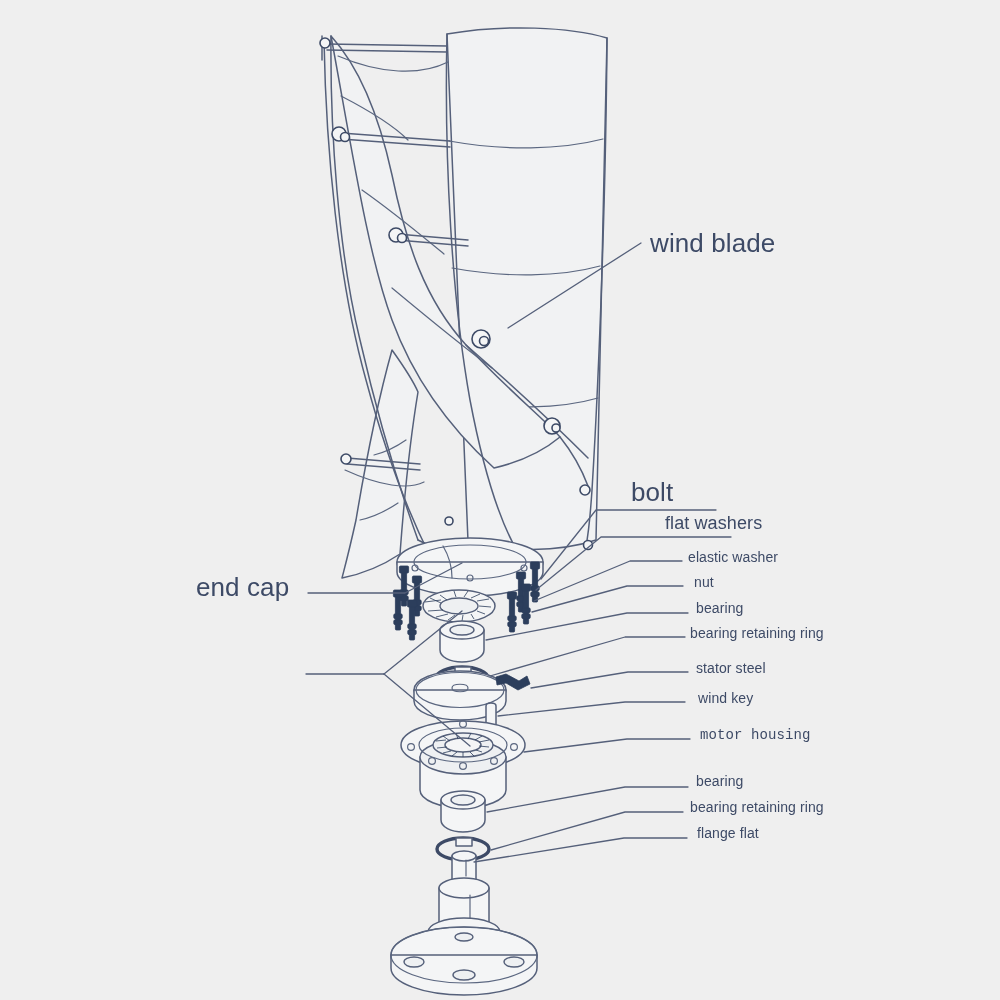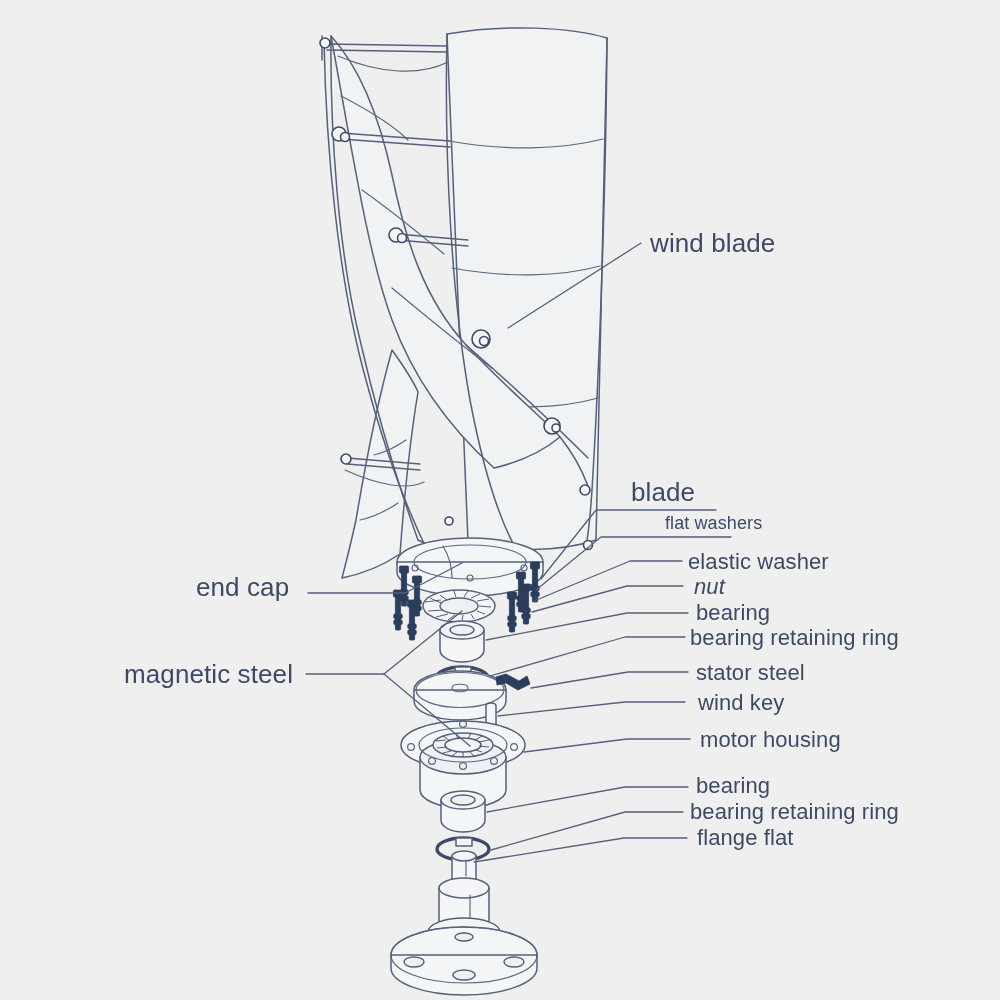--- a/index.html
+++ b/index.html
@@ -16,21 +16,21 @@
 
   .lbl{
     position:absolute;
     color:#3d4a66;
     white-space:nowrap;
     font-family:"Liberation Sans", sans-serif;
     letter-spacing:.1px;
   }
   .lbl-lg{font-size:26px;}
   .lbl-md{font-size:18px;}
-  .lbl-sm{font-size:22px;text-align:right;}
+  .lbl-sm{font-size:14px;text-align:right;}
 </style>
 </head>
 <body>
 
 <div id="stage">
 
   <svg id="diagram" viewBox="0 0 1000 1000">
     <defs>
       <style>
         .ln{fill:none;stroke:#55607a;stroke-width:1.5;stroke-linecap:round;stroke-linejoin:round;}
@@ -284,41 +284,40 @@
       <path class="ln-lead" d="M308 593 L405 593 L462 563"></path>
 
       <path class="ln-lead" d="M306 674 L384 674"></path>
       <path class="ln-lead" d="M384 674 L462 611"></path>
       <path class="ln-lead" d="M384 674 L470 746"></path>
     </g>
   </svg>
 
   <div class="lbl lbl-lg" style="left:650px;top:228px;">wind blade</div>
 
-  <div class="lbl lbl-lg" style="left:631px;top:477px;">blade</div>
+  <div class="lbl lbl-lg" style="left:631px;top:477px;">bolt</div>
 
   <div class="lbl lbl-md" style="left:665px;top:513px;">flat washers</div>
 
   <div class="lbl lbl-sm" style="left:688px;top:549px;">elastic washer</div>
 
-  <div class="lbl lbl-sm" style="left:694px;top:574px;font-style:italic;">nut</div>
+  <div class="lbl lbl-sm" style="left:694px;top:574px;">nut</div>
 
   <div class="lbl lbl-sm" style="left:696px;top:600px;">bearing</div>
 
   <div class="lbl lbl-sm" style="left:690px;top:625px;">bearing retaining ring</div>
 
   <div class="lbl lbl-sm" style="left:696px;top:660px;">stator steel</div>
 
   <div class="lbl lbl-sm" style="left:698px;top:690px;">wind key</div>
 
-  <div class="lbl lbl-sm" style="left:700px;top:727px;">motor housing</div>
+  <div class="lbl lbl-sm" style="left:700px;top:727px;font-family:Liberation Mono, monospace;">motor housing</div>
 
   <div class="lbl lbl-sm" style="left:696px;top:773px;">bearing</div>
 
   <div class="lbl lbl-sm" style="left:690px;top:799px;">bearing retaining ring</div>
 
   <div class="lbl lbl-sm" style="left:697px;top:825px;">flange flat</div>
 
   <div class="lbl lbl-lg" style="left:196px;top:572px;">end cap</div>
 
-  <div class="lbl lbl-lg" style="left:124px;top:659px;">magnetic steel</div>
 
 </div>
 
 </body></html>

